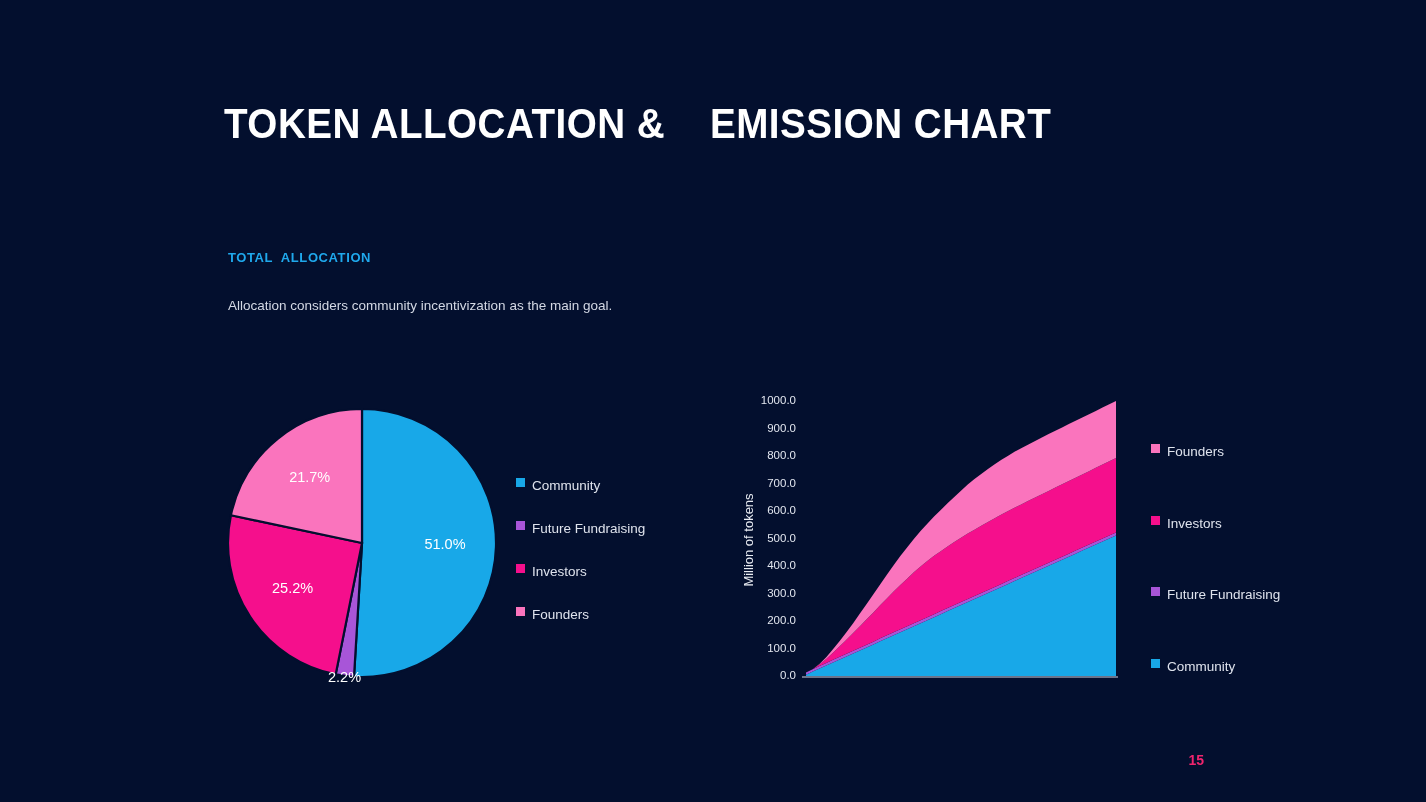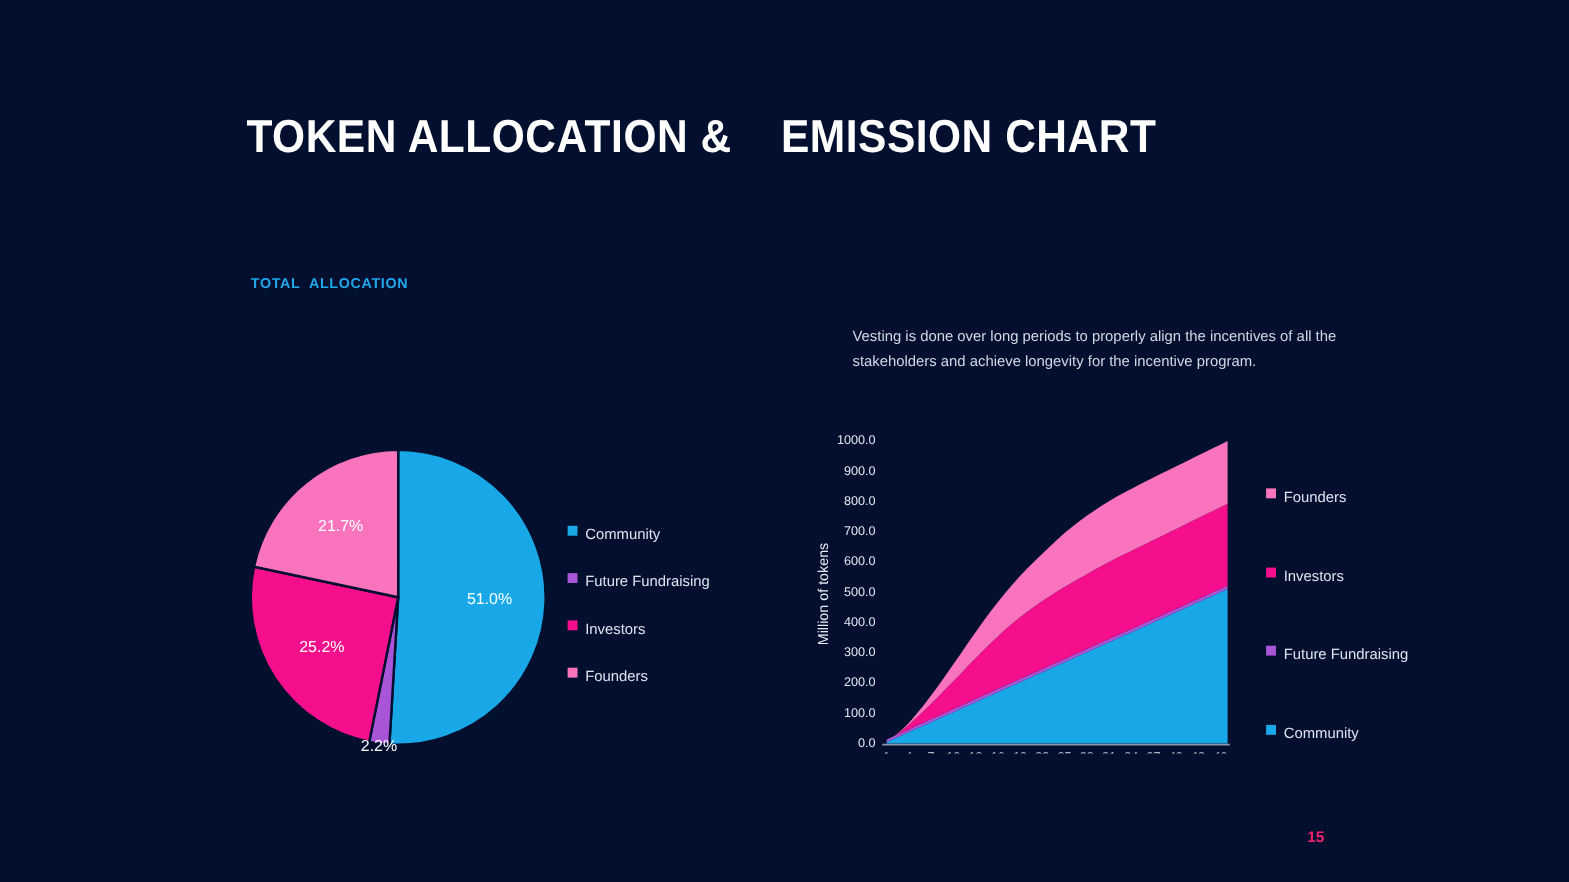--- a/index.html
+++ b/index.html
@@ -74,20 +74,21 @@
   }
 </style>
 </head>
 <body>
 
 <div id="slide">
 
   <div id="slide-title">TOKEN ALLOCATION &amp;    EMISSION CHART</div>
 
   <div class="panel-heading" id="left-heading">TOTAL  ALLOCATION</div>
+  <div class="panel-body" id="left-body">Allocation considers community incentivization as the main goal.</div>
 
   <div id="pie-wrap">
     <svg id="pie-svg" width="290" height="290" viewBox="0 0 290 290">
       <g id="pie-slices">
           <path d="M 134 145 L 134.00 11.00 A 134 134 0 1 1 126.01 278.76 Z" fill="#18a8e8" stroke="#030f2e" stroke-width="2.2"></path>
           <path d="M 134 145 L 126.01 278.76 A 134 134 0 0 1 107.68 276.39 Z" fill="#a855d8" stroke="#030f2e" stroke-width="2.2"></path>
           <path d="M 134 145 L 107.68 276.39 A 134 134 0 0 1 2.91 117.24 Z" fill="#f50f8c" stroke="#030f2e" stroke-width="2.2"></path>
           <path d="M 134 145 L 2.91 117.24 A 134 134 0 0 1 134.00 11.00 Z" fill="#fa74bd" stroke="#030f2e" stroke-width="2.2"></path>
         </g>
       <g id="pie-labels">
@@ -111,21 +112,20 @@
       <div class="legend-row">
         <span class="legend-swatch" style="background: rgb(245, 15, 140);"></span>
         <span class="legend-text">Investors</span>
       </div>
       <div class="legend-row">
         <span class="legend-swatch" style="background: rgb(250, 116, 189);"></span>
         <span class="legend-text">Founders</span>
       </div>
     </div>
 
-  <div class="panel-body" id="right-body">Vesting is done over long periods to properly align the incentives of all the stakeholders and achieve longevity for the incentive program.</div>
 
   <div id="area-wrap">
     <svg id="area-svg" width="400" height="300" viewBox="0 0 400 300">
       <g id="area-bands">
           <path d="M 66.00 289.63 L 72.74 286.60 L 79.48 283.57 L 86.22 280.55 L 92.96 277.52 L 99.70 274.50 L 106.43 271.48 L 113.17 268.45 L 119.91 265.43 L 126.65 262.40 L 133.39 259.38 L 140.13 256.35 L 146.87 253.32 L 153.61 250.30 L 160.35 247.28 L 167.09 244.25 L 173.83 241.22 L 180.57 238.20 L 187.30 235.18 L 194.04 232.15 L 200.78 229.13 L 207.52 226.10 L 214.26 223.07 L 221.00 220.05 L 227.74 217.02 L 234.48 214.00 L 241.22 210.98 L 247.96 207.95 L 254.70 204.93 L 261.43 201.90 L 268.17 198.88 L 274.91 195.85 L 281.65 192.82 L 288.39 189.80 L 295.13 186.78 L 301.87 183.75 L 308.61 180.72 L 315.35 177.70 L 322.09 174.68 L 328.83 171.65 L 335.57 168.63 L 342.30 165.60 L 349.04 162.57 L 355.78 159.55 L 362.52 156.53 L 369.26 153.50 L 376.00 150.47 L 376.00 291.00 L 369.26 291.00 L 362.52 291.00 L 355.78 291.00 L 349.04 291.00 L 342.30 291.00 L 335.57 291.00 L 328.83 291.00 L 322.09 291.00 L 315.35 291.00 L 308.61 291.00 L 301.87 291.00 L 295.13 291.00 L 288.39 291.00 L 281.65 291.00 L 274.91 291.00 L 268.17 291.00 L 261.43 291.00 L 254.70 291.00 L 247.96 291.00 L 241.22 291.00 L 234.48 291.00 L 227.74 291.00 L 221.00 291.00 L 214.26 291.00 L 207.52 291.00 L 200.78 291.00 L 194.04 291.00 L 187.30 291.00 L 180.57 291.00 L 173.83 291.00 L 167.09 291.00 L 160.35 291.00 L 153.61 291.00 L 146.87 291.00 L 140.13 291.00 L 133.39 291.00 L 126.65 291.00 L 119.91 291.00 L 113.17 291.00 L 106.43 291.00 L 99.70 291.00 L 92.96 291.00 L 86.22 291.00 L 79.48 291.00 L 72.74 291.00 L 66.00 291.00 Z" fill="#18a8e8"></path>
           <path d="M 66.00 287.43 L 72.74 284.13 L 79.48 281.10 L 86.22 278.07 L 92.96 274.77 L 99.70 271.75 L 106.43 268.73 L 113.17 265.70 L 119.91 262.68 L 126.65 259.65 L 133.39 256.63 L 140.13 253.32 L 146.87 250.30 L 153.61 247.28 L 160.35 244.25 L 167.09 241.22 L 173.83 238.20 L 180.57 235.18 L 187.30 232.15 L 194.04 229.13 L 200.78 226.10 L 207.52 223.07 L 214.26 220.05 L 221.00 217.02 L 227.74 214.00 L 234.48 210.98 L 241.22 207.95 L 247.96 204.93 L 254.70 201.90 L 261.43 198.88 L 268.17 195.85 L 274.91 192.82 L 281.65 189.80 L 288.39 186.78 L 295.13 183.75 L 301.87 180.72 L 308.61 177.70 L 315.35 174.68 L 322.09 171.65 L 328.83 168.63 L 335.57 165.60 L 342.30 162.57 L 349.04 159.55 L 355.78 156.53 L 362.52 153.50 L 369.26 150.47 L 376.00 147.45 L 376.00 150.47 L 369.26 153.50 L 362.52 156.53 L 355.78 159.55 L 349.04 162.57 L 342.30 165.60 L 335.57 168.63 L 328.83 171.65 L 322.09 174.68 L 315.35 177.70 L 308.61 180.72 L 301.87 183.75 L 295.13 186.78 L 288.39 189.80 L 281.65 192.82 L 274.91 195.85 L 268.17 198.88 L 261.43 201.90 L 254.70 204.93 L 247.96 207.95 L 241.22 210.98 L 234.48 214.00 L 227.74 217.02 L 221.00 220.05 L 214.26 223.07 L 207.52 226.10 L 200.78 229.13 L 194.04 232.15 L 187.30 235.18 L 180.57 238.20 L 173.83 241.22 L 167.09 244.25 L 160.35 247.28 L 153.61 250.30 L 146.87 253.32 L 140.13 256.35 L 133.39 259.38 L 126.65 262.40 L 119.91 265.43 L 113.17 268.45 L 106.43 271.48 L 99.70 274.50 L 92.96 277.52 L 86.22 280.55 L 79.48 283.57 L 72.74 286.60 L 66.00 289.63 Z" fill="#a855d8"></path>
           <path d="M 66.00 287.43 L 72.74 284.13 L 79.48 279.45 L 86.22 273.95 L 92.96 267.63 L 99.70 261.30 L 106.43 254.70 L 113.17 248.10 L 119.91 241.22 L 126.65 234.35 L 133.39 227.47 L 140.13 220.32 L 146.87 213.45 L 153.61 206.57 L 160.35 199.97 L 167.09 193.65 L 173.83 187.32 L 180.57 181.55 L 187.30 176.05 L 194.04 170.82 L 200.78 166.15 L 207.52 161.47 L 214.26 157.08 L 221.00 152.68 L 227.74 148.55 L 234.48 144.70 L 241.22 140.85 L 247.96 137.00 L 254.70 133.15 L 261.43 129.58 L 268.17 126.00 L 274.91 122.43 L 281.65 119.13 L 288.39 115.82 L 295.13 112.53 L 301.87 109.22 L 308.61 105.92 L 315.35 102.62 L 322.09 99.33 L 328.83 96.03 L 335.57 92.72 L 342.30 89.43 L 349.04 86.13 L 355.78 82.82 L 362.52 79.53 L 369.26 76.22 L 376.00 72.92 L 376.00 147.45 L 369.26 150.47 L 362.52 153.50 L 355.78 156.53 L 349.04 159.55 L 342.30 162.57 L 335.57 165.60 L 328.83 168.63 L 322.09 171.65 L 315.35 174.68 L 308.61 177.70 L 301.87 180.72 L 295.13 183.75 L 288.39 186.78 L 281.65 189.80 L 274.91 192.82 L 268.17 195.85 L 261.43 198.88 L 254.70 201.90 L 247.96 204.93 L 241.22 207.95 L 234.48 210.98 L 227.74 214.00 L 221.00 217.02 L 214.26 220.05 L 207.52 223.07 L 200.78 226.10 L 194.04 229.13 L 187.30 232.15 L 180.57 235.18 L 173.83 238.20 L 167.09 241.22 L 160.35 244.25 L 153.61 247.28 L 146.87 250.30 L 140.13 253.32 L 133.39 256.63 L 126.65 259.65 L 119.91 262.68 L 113.17 265.70 L 106.43 268.73 L 99.70 271.75 L 92.96 274.77 L 86.22 278.07 L 79.48 281.10 L 72.74 284.13 L 66.00 287.43 Z" fill="#f50f8c"></path>
           <path d="M 66.00 287.43 L 72.74 284.13 L 79.48 278.90 L 86.22 272.30 L 92.96 264.32 L 99.70 256.07 L 106.43 247.28 L 113.17 238.20 L 119.91 228.57 L 126.65 218.95 L 133.39 209.32 L 140.13 199.43 L 146.87 189.80 L 153.61 180.18 L 160.35 171.10 L 167.09 162.57 L 173.83 154.05 L 180.57 146.07 L 187.30 138.65 L 194.04 131.50 L 200.78 124.90 L 207.52 118.30 L 214.26 111.97 L 221.00 105.65 L 227.74 99.60 L 234.48 94.10 L 241.22 88.88 L 247.96 83.93 L 254.70 79.25 L 261.43 74.85 L 268.17 70.72 L 274.91 66.60 L 281.65 63.03 L 288.39 59.45 L 295.13 55.88 L 301.87 52.57 L 308.61 49.00 L 315.35 45.70 L 322.09 42.40 L 328.83 39.10 L 335.57 35.80 L 342.30 32.50 L 349.04 29.20 L 355.78 25.90 L 362.52 22.60 L 369.26 19.30 L 376.00 16.00 L 376.00 72.92 L 369.26 76.22 L 362.52 79.53 L 355.78 82.82 L 349.04 86.13 L 342.30 89.43 L 335.57 92.72 L 328.83 96.03 L 322.09 99.33 L 315.35 102.62 L 308.61 105.92 L 301.87 109.22 L 295.13 112.53 L 288.39 115.82 L 281.65 119.13 L 274.91 122.43 L 268.17 126.00 L 261.43 129.58 L 254.70 133.15 L 247.96 137.00 L 241.22 140.85 L 234.48 144.70 L 227.74 148.55 L 221.00 152.68 L 214.26 157.08 L 207.52 161.47 L 200.78 166.15 L 194.04 170.82 L 187.30 176.05 L 180.57 181.55 L 173.83 187.32 L 167.09 193.65 L 160.35 199.97 L 153.61 206.57 L 146.87 213.45 L 140.13 220.32 L 133.39 227.47 L 126.65 234.35 L 119.91 241.22 L 113.17 248.10 L 106.43 254.70 L 99.70 261.30 L 92.96 267.63 L 86.22 273.95 L 79.48 279.45 L 72.74 284.13 L 66.00 287.43 Z" fill="#fa74bd"></path>
         </g>
       <g id="area-axis">

